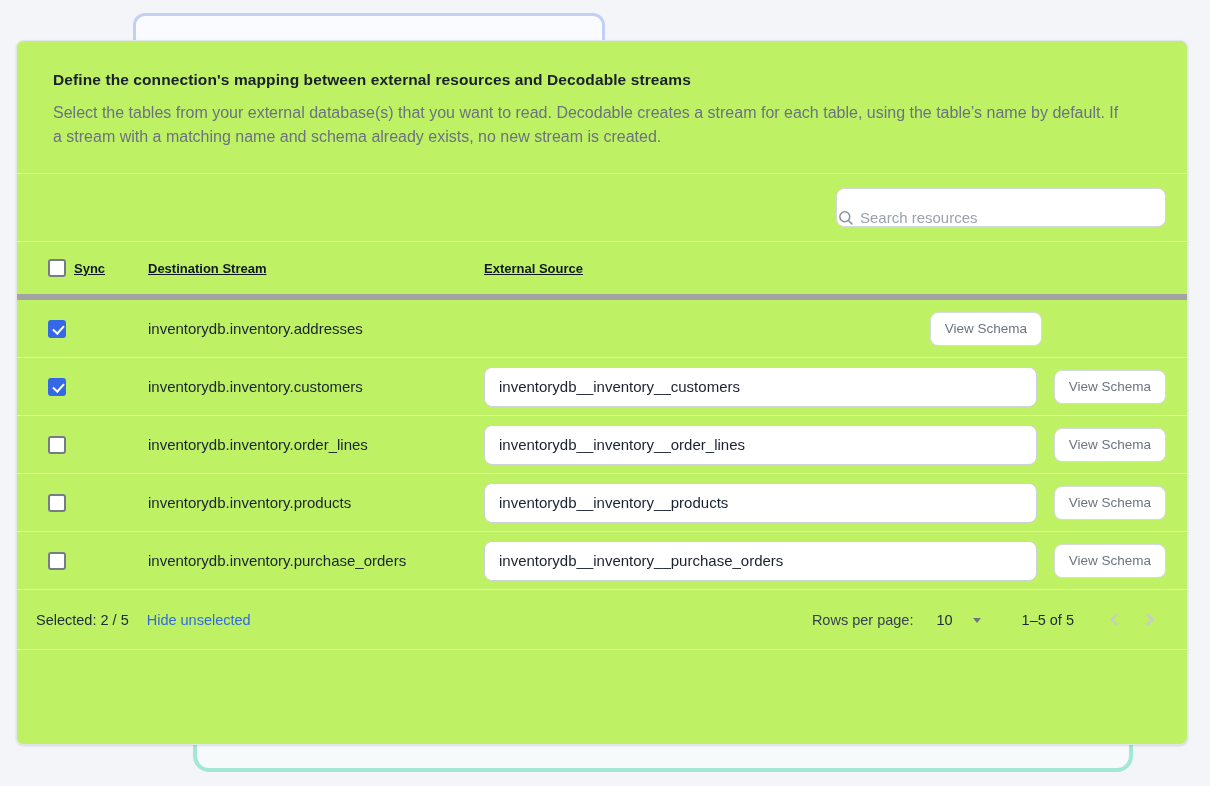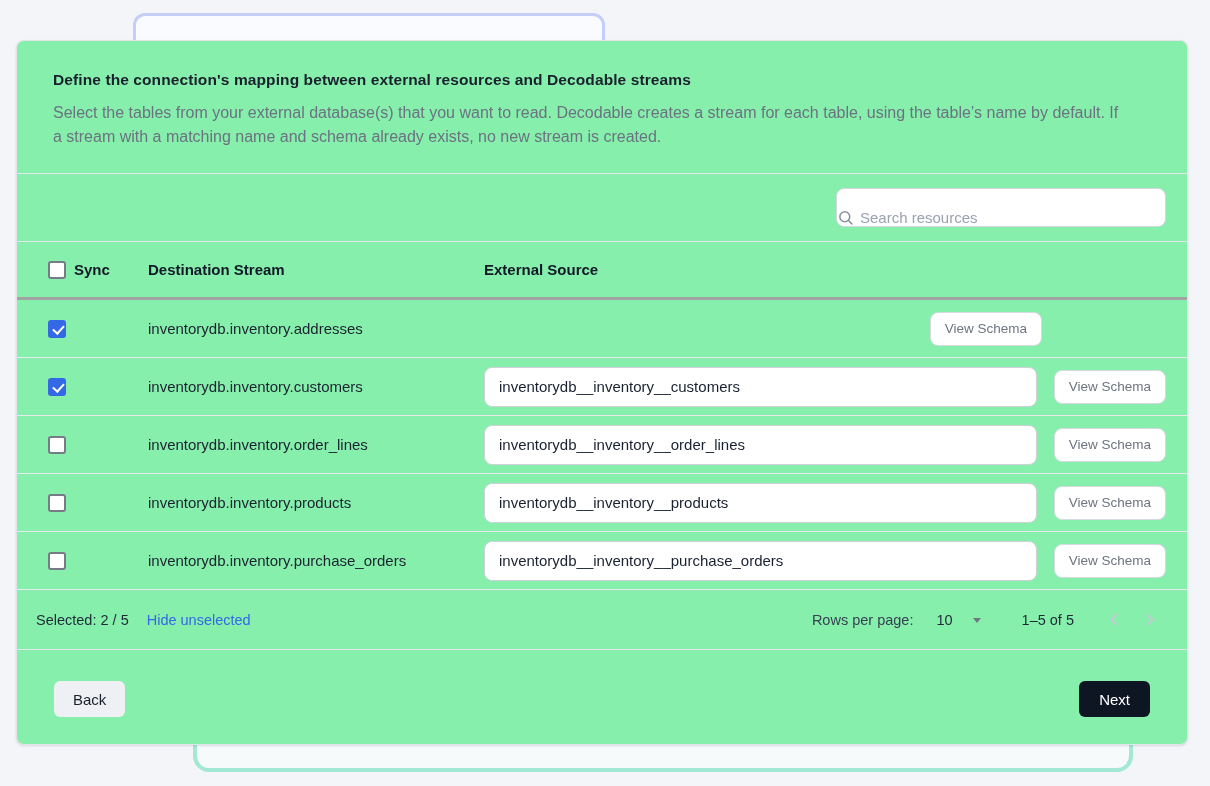--- a/index.html
+++ b/index.html
@@ -18,21 +18,21 @@
     background:#fafbff; border:3px solid #c5cef5; border-radius:12px;
   }
   .ghost-bottom {
     position:absolute; left:193px; top:688px; width:940px; height:84px;
     background:#f7fafb; border:4px solid #a2e8d2; border-radius:16px;
   }
 
   
   .card {
     position:absolute; left:16px; top:40px; width:1172px; height:705px;
-    background:#86efac; border-radius:8px;
+    background:#bef264; border-radius:8px;
     border:1px solid #e2e5ea;
     box-shadow:0 1px 3px rgba(16,24,40,.08), 0 1px 2px rgba(16,24,40,.05);
     display:flex; flex-direction:column;
   }
 
   .card-head { padding:30px 60px 24px 36px; }
   .title { font-size:15.5px; font-weight:700; color:#1a202c; letter-spacing:.1px; }
   .desc  { margin-top:12px; font-size:16px; line-height:24px; color:#6b7280; max-width:1080px; }
 
   .divider { height:1px; background:#e5e7eb; width:100%; flex:none; }
@@ -47,21 +47,21 @@
     border:none; outline:none; flex:1; font-size:15px; color:#1c2330;
     font-family:"Liberation Sans", sans-serif; background:transparent;
   }
   .search-box input::placeholder { color:#9aa2ae; }
 
   
   .thead, .trow {
     display:grid; grid-template-columns:100px 336px 1fr 124px;
     align-items:center; padding:0 21px 0 31px; height:58px;
   }
-  .thead { border-bottom:3px solid #a3a3a3; font-weight:700; font-size:15px; color:#111827; }
+  .thead { border-bottom:6px solid #a3a3a3; font-weight:700; font-size:13px; color:#111827;text-decoration:underline; }
   .trow  { border-bottom:1px solid #e8eaee; }
   .sync-cell { display:flex; align-items:center; gap:8px; }
 
   .cb {
     width:18px; height:18px; border:2px solid #757c88; border-radius:3px;
     background:#fff; position:relative; cursor:pointer; flex:none;
   }
   .cb.checked { background:#3468e4; border-color:#3468e4; }
   .cb.checked::after {
     content:""; position:absolute; left:4.5px; top:1px;
@@ -216,18 +216,14 @@
         <span class="chev left"></span>
       </span>
       <span class="chev-btn">
         <span class="chev right"></span>
       </span>
     </div>
   </div>
 
   <div class="divider"></div>
 
-  <div class="actions">
-    <button class="btn btn-back">Back</button>
-    <button class="btn btn-next">Next</button>
-  </div>
 
 </div>
 
 </body></html>

